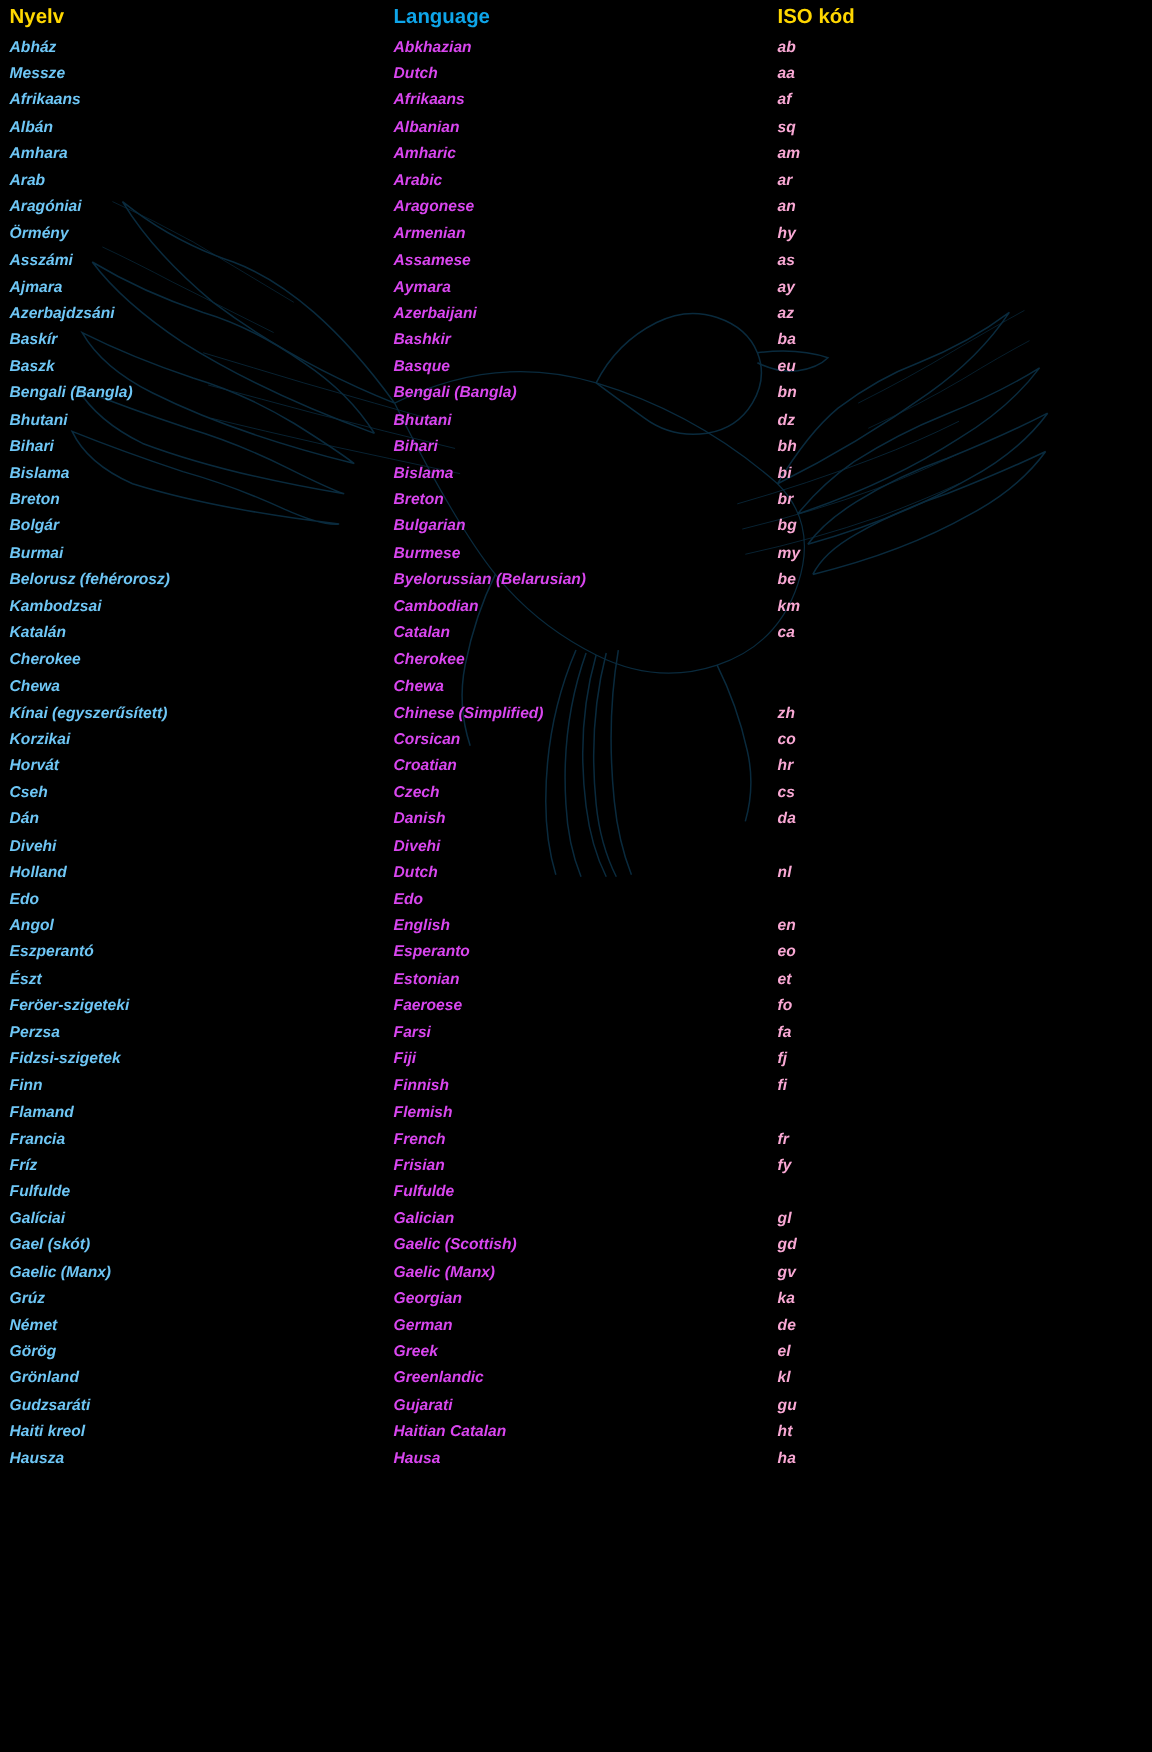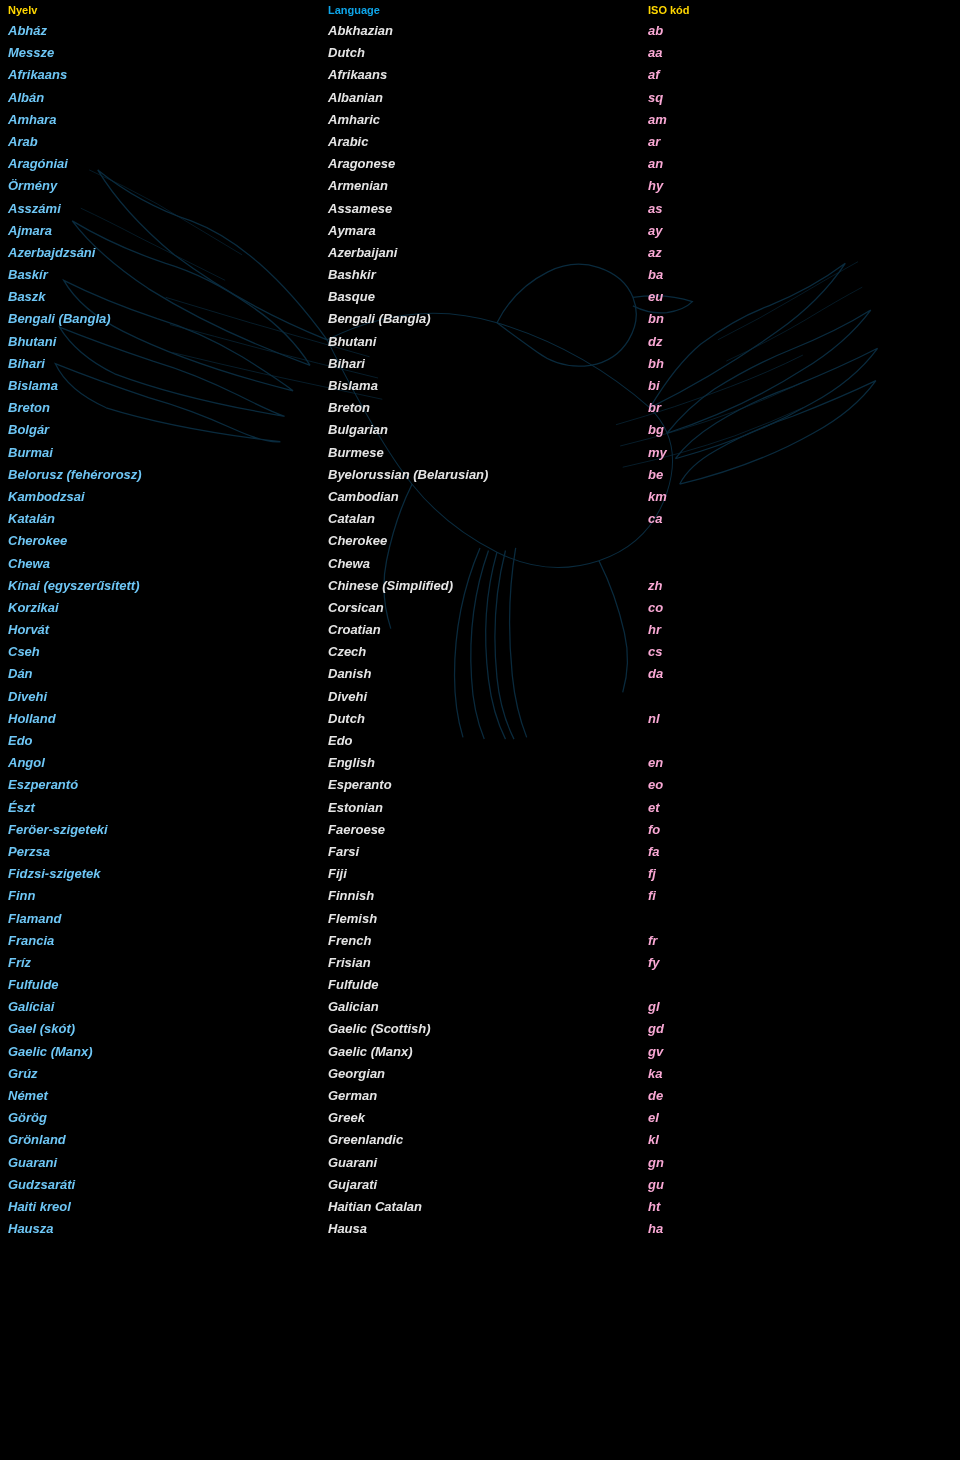--- a/index.html
+++ b/index.html
@@ -16,32 +16,32 @@
       padding: 0;
       position: relative;
     }
     table {
       width: 100%;
       border-collapse: collapse;
     }
     thead tr th {
       color: #FFD700;
       font-weight: bold;
-      font-size: 11px;
+      font-size: 17px;
       padding: 4px 8px;
       text-align: left;
     }
     tbody tr td {
       padding: 2px 8px;
       font-style: italic;
       font-weight: bold;
       line-height: 1.4;
     }
     .col-nyelv { color: #6EC6F5; width: 33%; margin-left: 14px; }
-    .col-lang  { color: #e5e5e5; width: 33%; margin-left: 34px; }
+    .col-lang  { color: #d946ef; width: 33%; margin-left: 34px; }
     .col-iso   { color: #f9a8d4; width: 33%; }
     .th-nyelv  { color: #FFD700; }
     .th-lang   { color: #0ea5e9; margin-left: 36px; }
     .th-iso    { color: #FFD700; }
     table { position: relative; z-index: 2; }
     .bird-svg {
       position: absolute;
       top: 0;
       left: 0;
       width: 100%;
@@ -359,25 +359,20 @@
           <td class="col-nyelv">Görög</td>
           <td class="col-lang">Greek</td>
           <td class="col-iso">el</td>
         </tr>
         <tr>
           <td class="col-nyelv">Grönland</td>
           <td class="col-lang">Greenlandic</td>
           <td class="col-iso">kl</td>
         </tr>
         <tr>
-          <td class="col-nyelv">Guarani</td>
-          <td class="col-lang">Guarani</td>
-          <td class="col-iso">gn</td>
-        </tr>
-        <tr>
           <td class="col-nyelv">Gudzsaráti</td>
           <td class="col-lang">Gujarati</td>
           <td class="col-iso">gu</td>
         </tr>
         <tr>
           <td class="col-nyelv">Haiti kreol</td>
           <td class="col-lang">Haitian Catalan</td>
           <td class="col-iso">ht</td>
         </tr>
         <tr>

